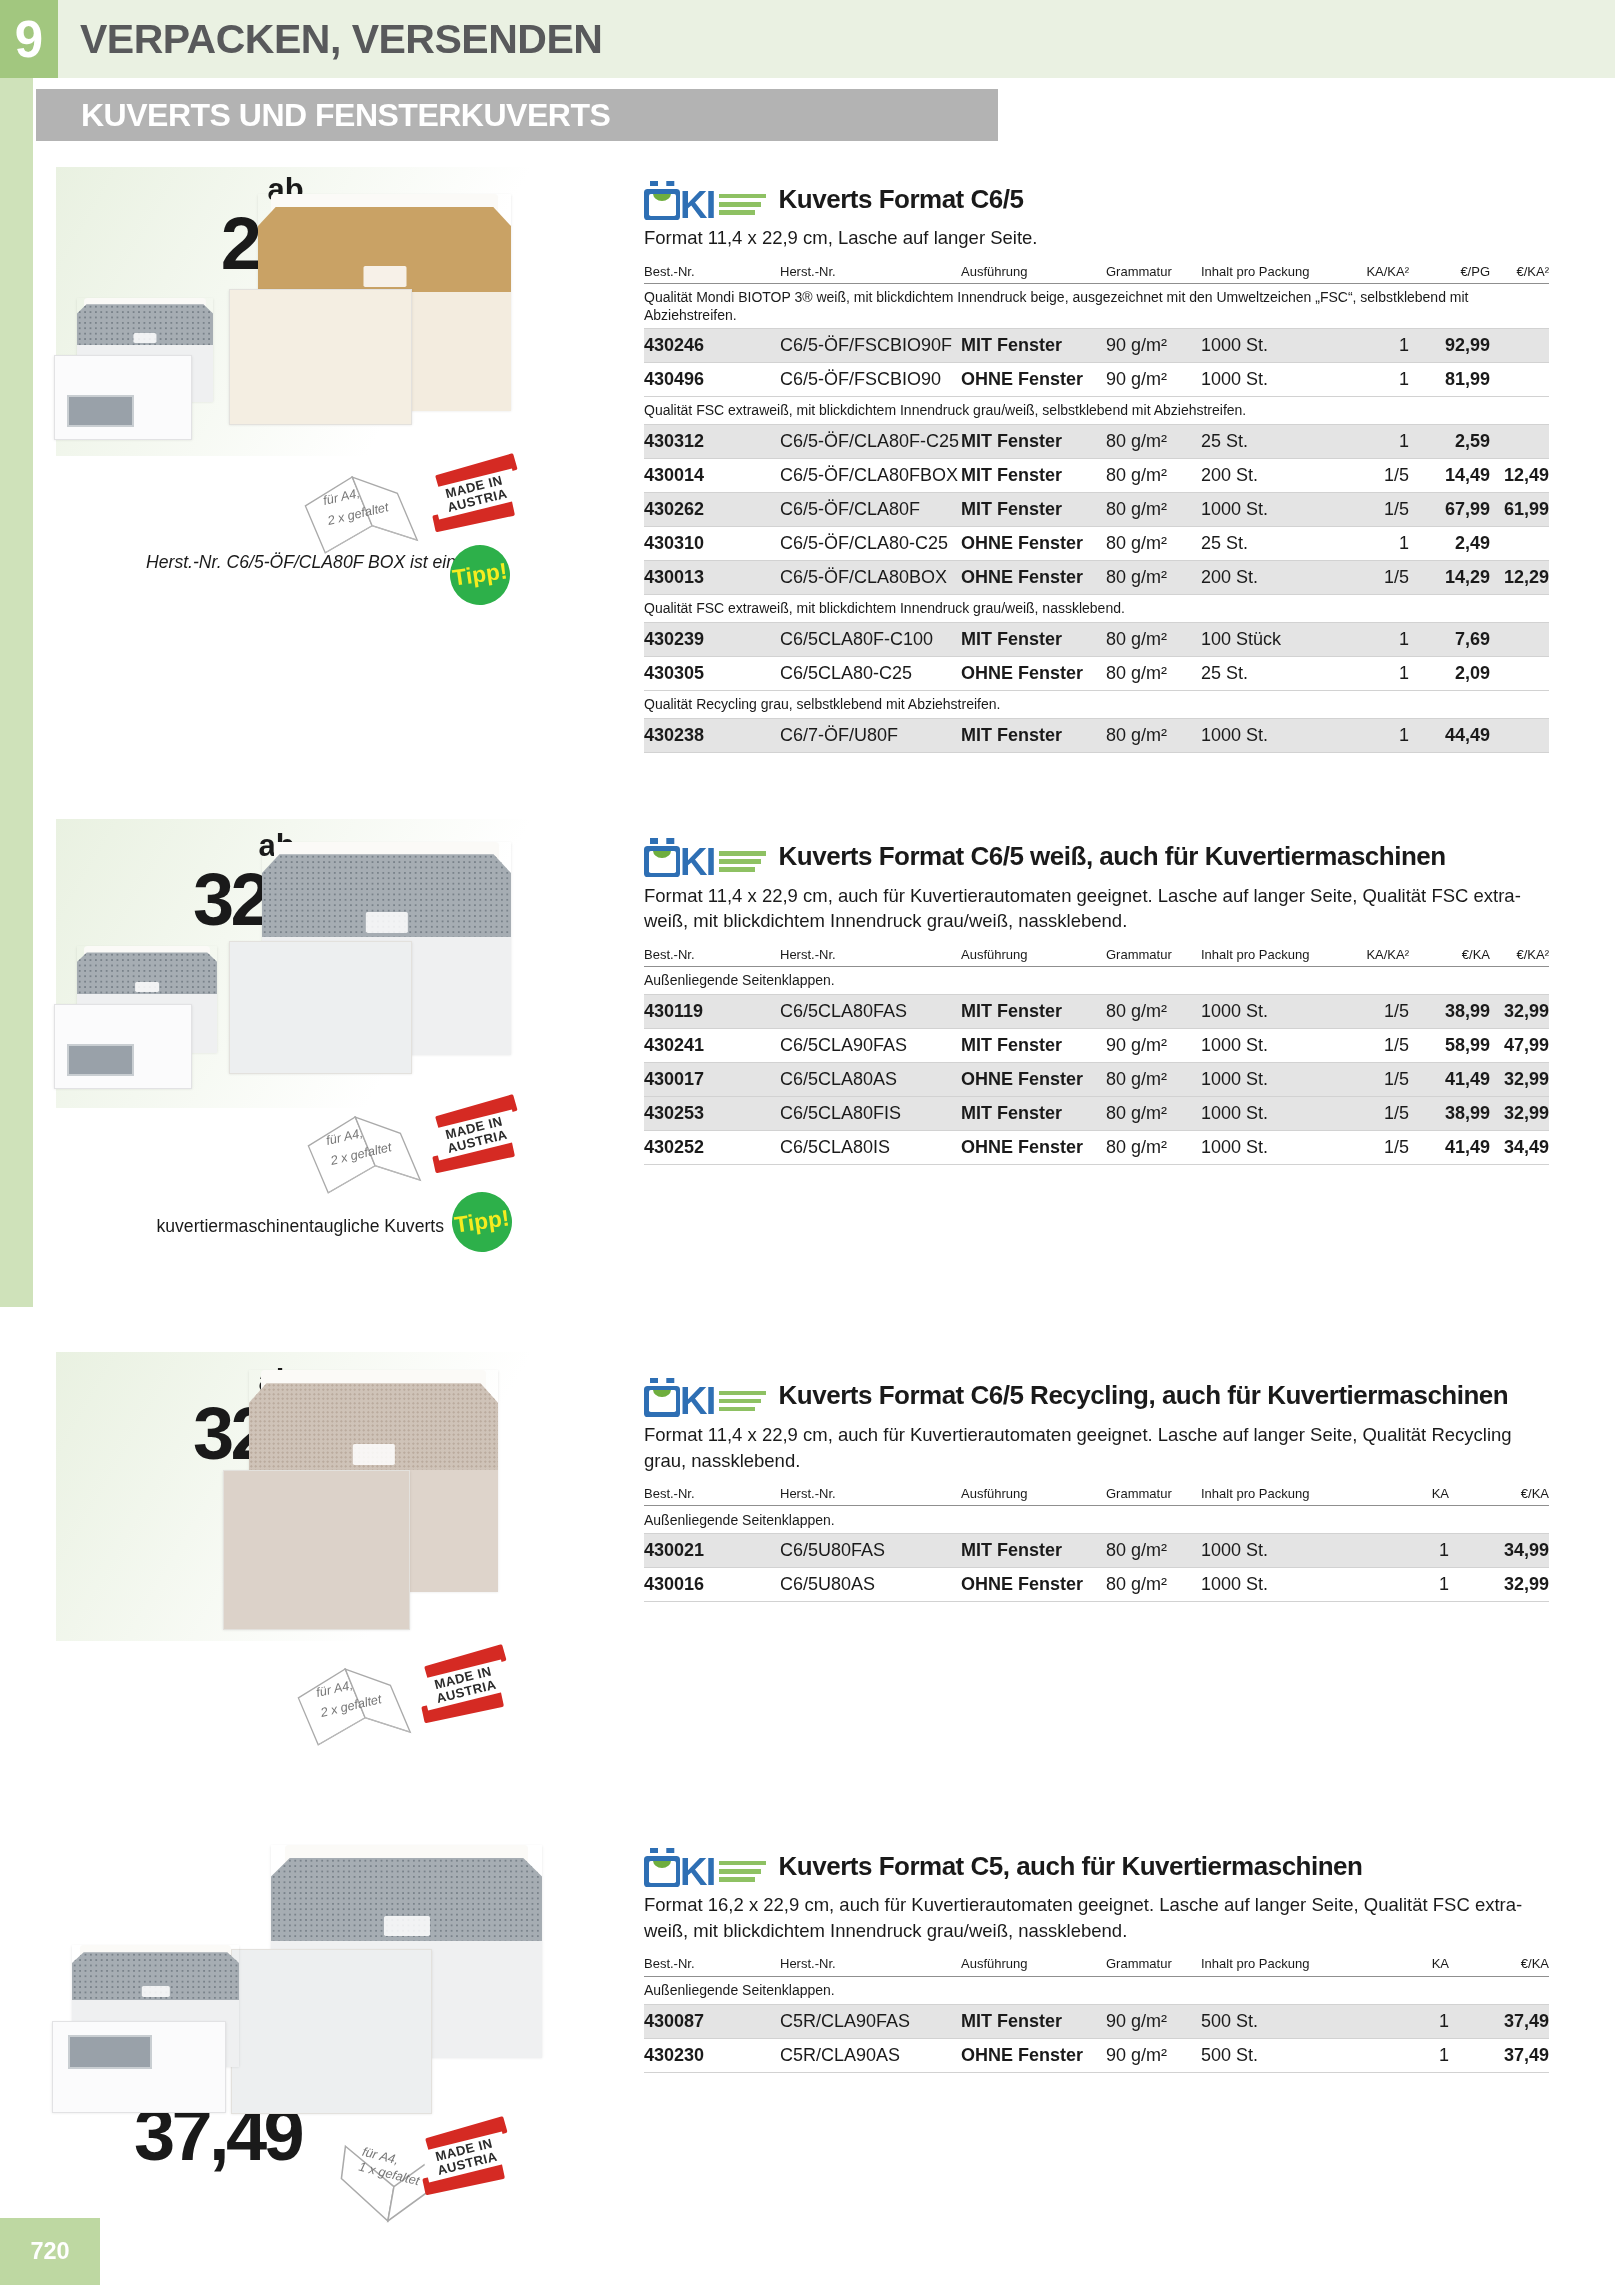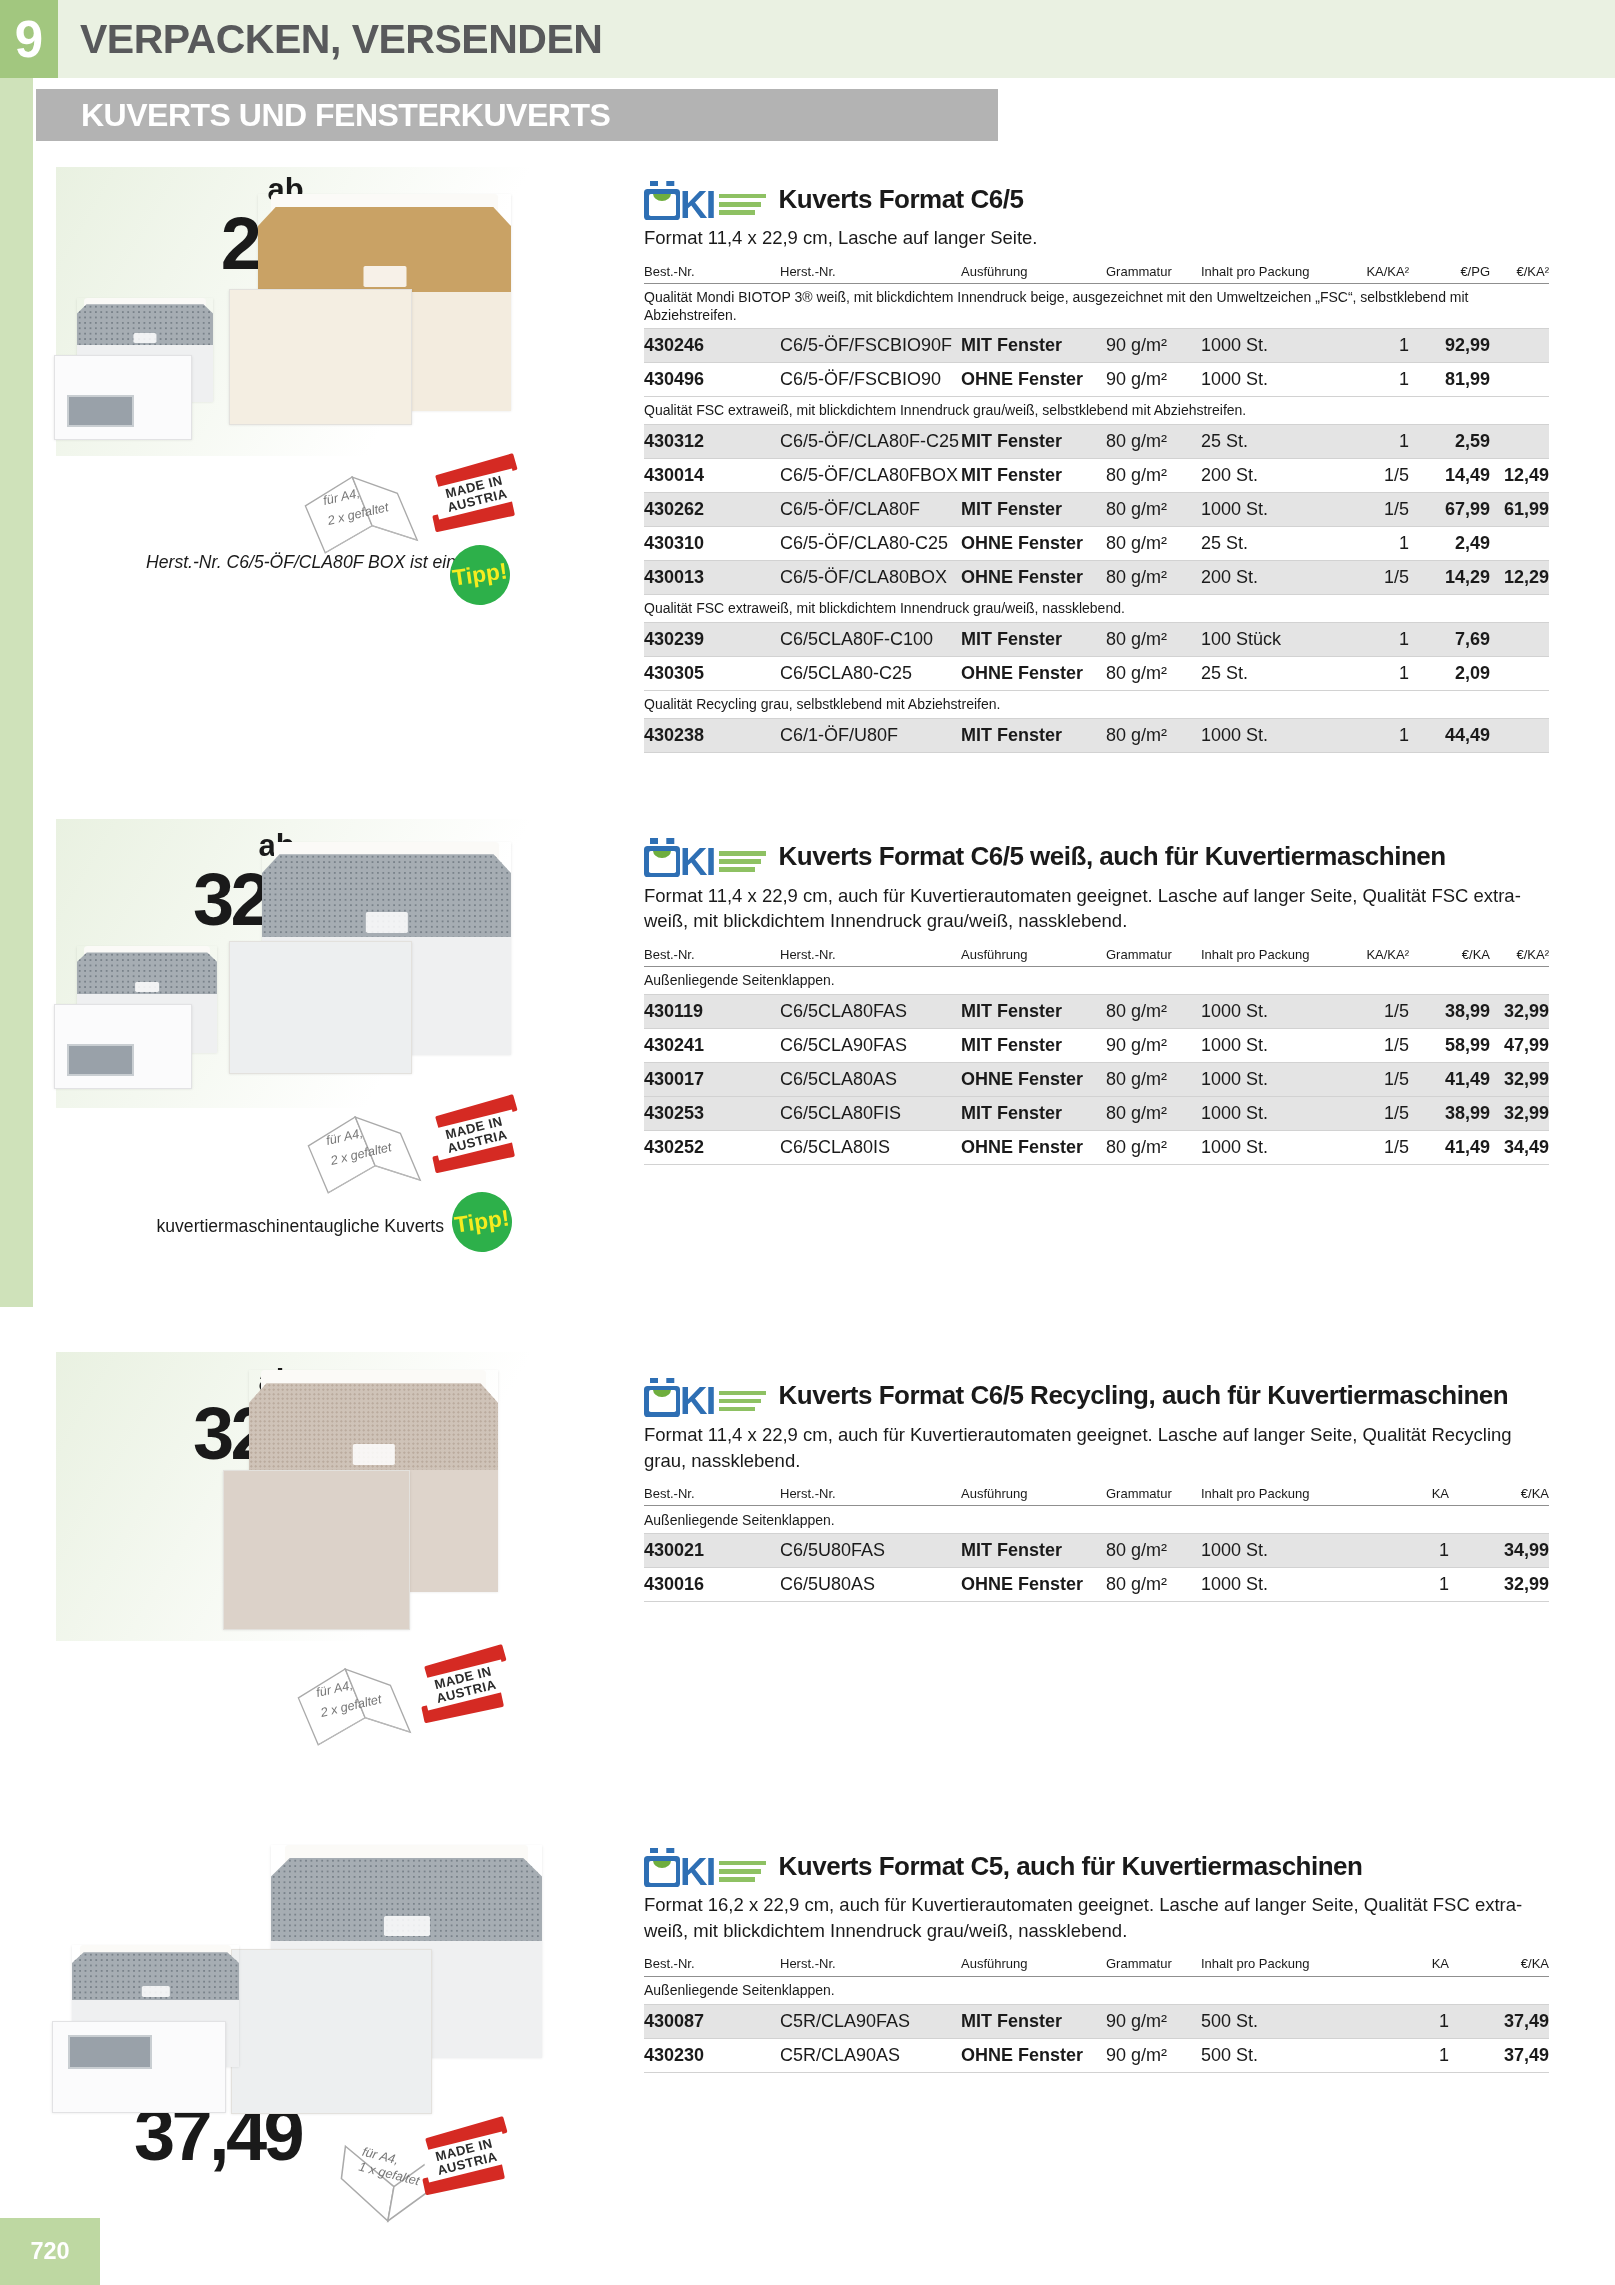--- a/index.html
+++ b/index.html
@@ -360,21 +360,21 @@
             </div>
 
             <div class="trow note">
               <span class="note-cell">Qualität Recycling grau, selbstklebend mit Abziehstreifen.</span>
 
             </div>
 
             <div class="trow item shade">
 
               <span class="cell c0">430238</span>
-              <span class="cell c1">C6/1-ÖF/U80F</span>
+              <span class="cell c1">C6/7-ÖF/U80F</span>
               <span class="cell c2">MIT Fenster</span>
               <span class="cell c3">80 g/m²</span>
               <span class="cell c4">1000 St.</span>
               <span class="cell c5">1</span>
               <span class="cell c6">44,49</span>
               <span class="cell c7"></span>
             </div>
           </div>
       </div>
     </div>

